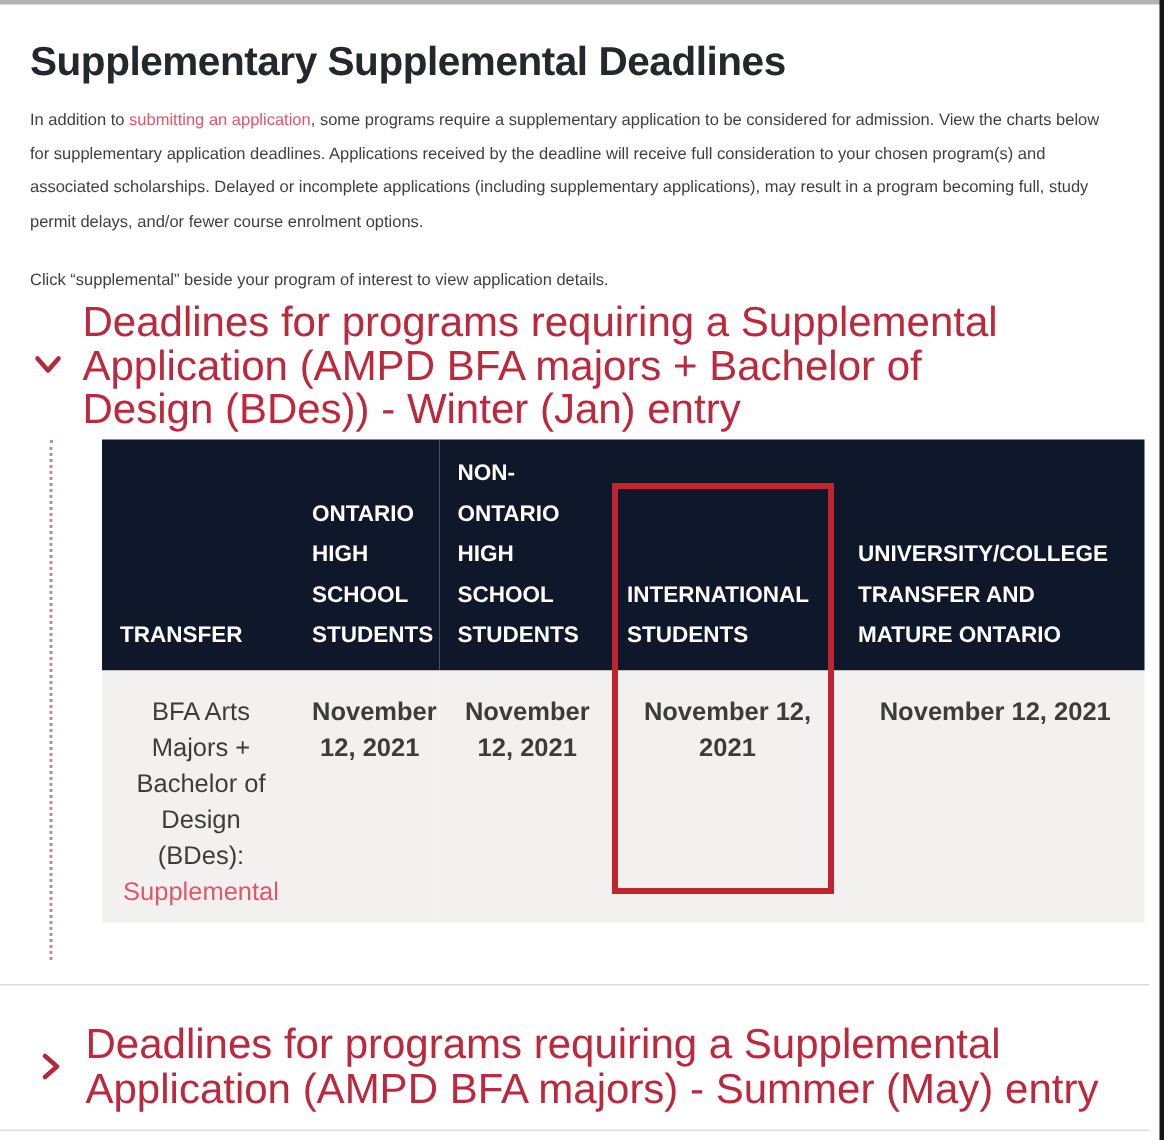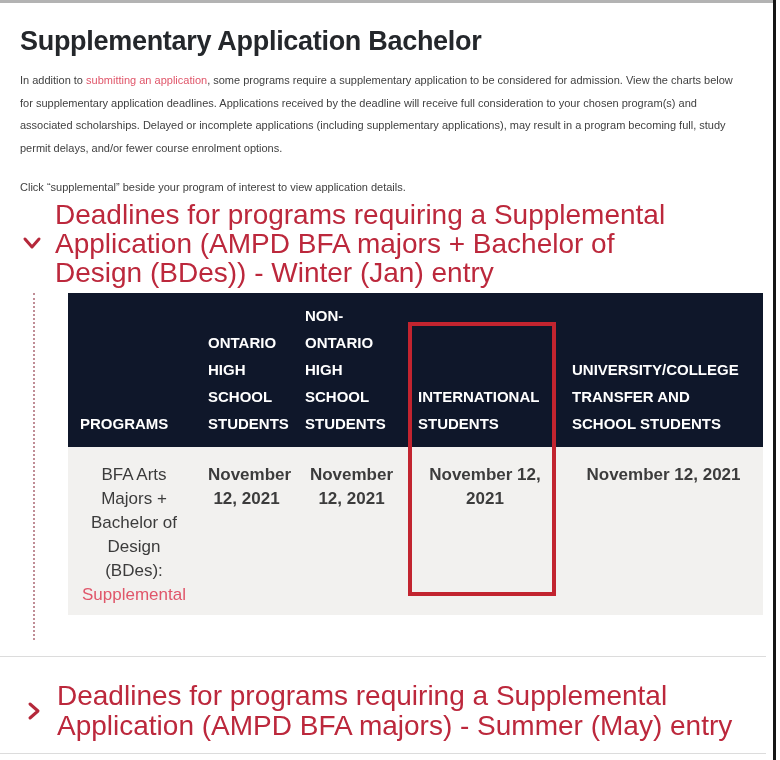--- a/index.html
+++ b/index.html
@@ -102,21 +102,21 @@
   .divider.bottom { margin-top: 0; }
 </style>
 </head>
 <body>
 
 <div class="frame-top"></div>
 <div class="frame-right"></div>
 
 <div class="content">
 
-  <h1 class="page-title">Supplementary Application Bachelor</h1>
+  <h1 class="page-title">Supplementary Supplemental Deadlines</h1>
 
   <p class="body-text"><span>In addition to </span><a class="inline-link" href="#">submitting an application</a><span>, some programs require a supplementary application to be considered for admission. View the charts below for supplementary application deadlines. Applications received by the deadline will receive full consideration to your chosen program(s) and associated scholarships. Delayed or incomplete applications (including supplementary applications), may result in a program becoming full, study permit delays, and/or fewer course enrolment options.</span></p>
 
   <p class="body-text instruction">Click “supplemental” beside your program of interest to view application details.</p>
 
   <div class="accordion-header">
     <svg class="chev" viewBox="0 0 20 20">
       <polyline points="3,6 10,14 17,6" fill="none" stroke="#b5283a" stroke-width="3" stroke-linecap="round" stroke-linejoin="round"></polyline>
     </svg>
     <div class="acc-label">Deadlines for programs requiring a Supplemental Application (AMPD BFA majors + Bachelor of Design (BDes)) - Winter (Jan) entry</div>
@@ -127,25 +127,25 @@
       <table class="deadlines">
         <colgroup>
           <col class="c1">
             <col class="c2">
             <col class="c3">
             <col class="c4">
             <col class="c5">
         </colgroup>
         <thead>
           <tr>
-            <th>PROGRAMS</th>
+            <th>TRANSFER</th>
             <th>ONTARIO HIGH SCHOOL STUDENTS</th>
             <th>NON-ONTARIO HIGH SCHOOL STUDENTS</th>
             <th>INTERNATIONAL STUDENTS</th>
-            <th>UNIVERSITY/COLLEGE TRANSFER AND SCHOOL STUDENTS</th>
+            <th>UNIVERSITY/COLLEGE TRANSFER AND MATURE ONTARIO</th>
           </tr>
         </thead>
         <tbody>
           <tr>
             <td><span>BFA Arts Majors + Bachelor of Design (BDes): </span><a class="supplemental-link" href="#">Supplemental</a></td>
             <td class="date-cell">November 12, 2021</td>
             <td class="date-cell">November 12, 2021</td>
             <td class="date-cell">November 12, 2021</td>
             <td class="date-cell">November 12, 2021</td>
           </tr>

